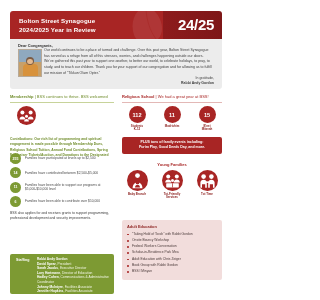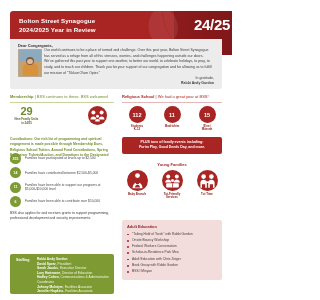--- a/index.html
+++ b/index.html
@@ -11,21 +11,20 @@
     -webkit-font-smoothing:antialiased;
   }
   .page{position:relative;width:232px;height:300px;background:#fff;}
 
   
   .header{
     position:absolute;left:10px;top:11px;width:212px;height:44px;
     border-radius:3px 3px 0 0;
     background:linear-gradient(90deg,#a82524 0%,#a82524 72%,#8d1b1c 72%,#7e1718 100%);
     overflow:hidden;
-    padding-left:16px;
   }
   .hdr-leaf{
     position:absolute;right:54px;top:-8px;width:44px;height:44px;
     opacity:.16;
   }
   .hdr-title{
     position:absolute;left:9px;top:5px;width:130px;
     color:#fff;font-size:6.2px;font-weight:bold;line-height:1.5;
     letter-spacing:.1px;
   }
@@ -206,25 +205,20 @@
 
   <div class="col-left">
 
     <div class="membership-head sec-head green">
       <span class="lbl">Membership</span>
       <span class="sub">| BSS continues to thrive. BSS welcomed</span>
     </div>
     <div class="rule-g"></div>
 
     <div class="stats-row">
-      <div class="stat">
-        <div class="num">29</div>
-        <div class="cap" style="white-space: pre-line;">New Family Units
-in 24/25</div>
-      </div>
       <div class="stat">
         <div class="stat-icon">
           <svg viewBox="0 0 19 19" width="19" height="19">
             <circle cx="5.4" cy="6.4" r="2" fill="#fff"></circle>
             <path d="M2.5 13.6c0-1.9 1.3-3.1 2.9-3.1s2.9 1.2 2.9 3.1z" fill="#fff"></path>
             <circle cx="13.6" cy="6.4" r="2" fill="#fff"></circle>
             <path d="M10.7 13.6c0-1.9 1.3-3.1 2.9-3.1s2.9 1.2 2.9 3.1z" fill="#fff"></path>
             <circle cx="9.5" cy="10.2" r="1.5" fill="#fff"></circle>
             <path d="M7.2 15.4c0-1.4 1-2.3 2.3-2.3s2.3.9 2.3 2.3z" fill="#fff"></path>
           </svg>

